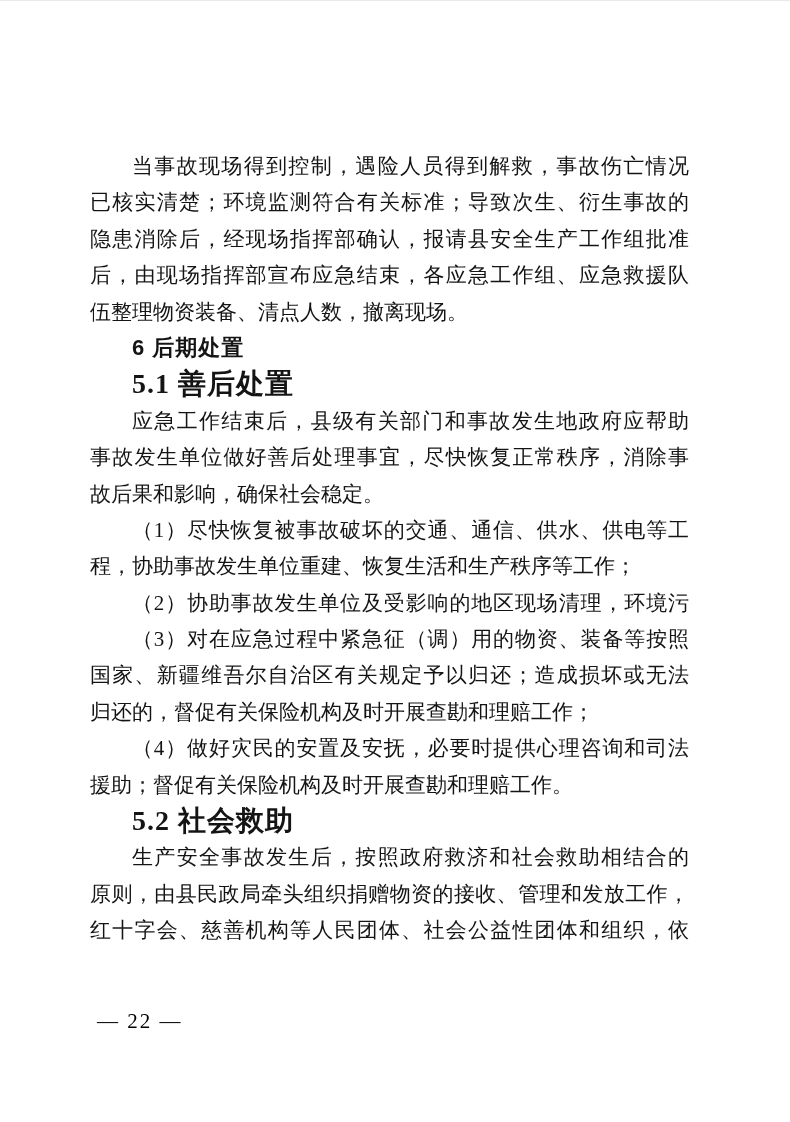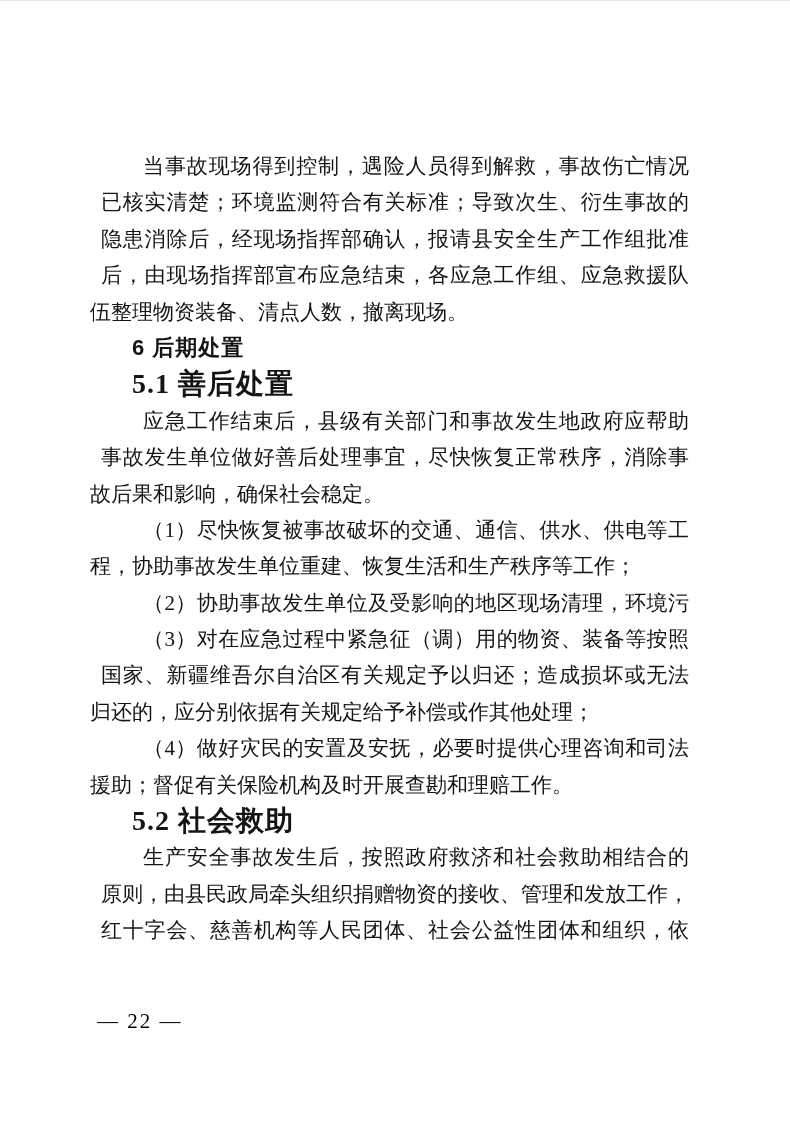--- a/index.html
+++ b/index.html
@@ -28,21 +28,20 @@
     line-height: 36.4px;
     height: 36.4px;
     text-align: justify;
     text-align-last: left;
     text-justify: inter-character;
     white-space: normal;
     overflow: hidden;
   }
   .tline.just {
     text-align-last: justify;
-    margin-left: 11px;
   }
   .tline.indent {
     padding-left: 42px;
   }
   .tline.h1 {
     font-family: "Liberation Sans", "DejaVu Sans", sans-serif;
     font-weight: 600;
     font-size: 22px;
     letter-spacing: 1px;
   }
@@ -75,21 +74,21 @@
       <div class="tline indent h1">6 后期处置</div>
       <div class="tline indent h2">5.1 善后处置</div>
       <div class="tline indent just">应急工作结束后，县级有关部门和事故发生地政府应帮助</div>
       <div class="tline just">事故发生单位做好善后处理事宜，尽快恢复正常秩序，消除事</div>
       <div class="tline">故后果和影响，确保社会稳定。</div>
       <div class="tline indent just">（1）尽快恢复被事故破坏的交通、通信、供水、供电等工</div>
       <div class="tline">程，协助事故发生单位重建、恢复生活和生产秩序等工作；</div>
       <div class="tline indent just">（2）协助事故发生单位及受影响的地区现场清理，环境污</div>
       <div class="tline indent just">（3）对在应急过程中紧急征（调）用的物资、装备等按照</div>
       <div class="tline just">国家、新疆维吾尔自治区有关规定予以归还；造成损坏或无法</div>
-      <div class="tline">归还的，应分别依据有关规定给予补偿或作其他处理；</div>
+      <div class="tline">归还的，督促有关保险机构及时开展查勘和理赔工作；</div>
       <div class="tline indent just">（4）做好灾民的安置及安抚，必要时提供心理咨询和司法</div>
       <div class="tline">援助；督促有关保险机构及时开展查勘和理赔工作。</div>
       <div class="tline indent h2">5.2 社会救助</div>
       <div class="tline indent just">生产安全事故发生后，按照政府救济和社会救助相结合的</div>
       <div class="tline just">原则，由县民政局牵头组织捐赠物资的接收、管理和发放工作，</div>
       <div class="tline just">红十字会、慈善机构等人民团体、社会公益性团体和组织，依</div>
     </div>
   <div class="footer">— 22 —</div>
 </div>
 

